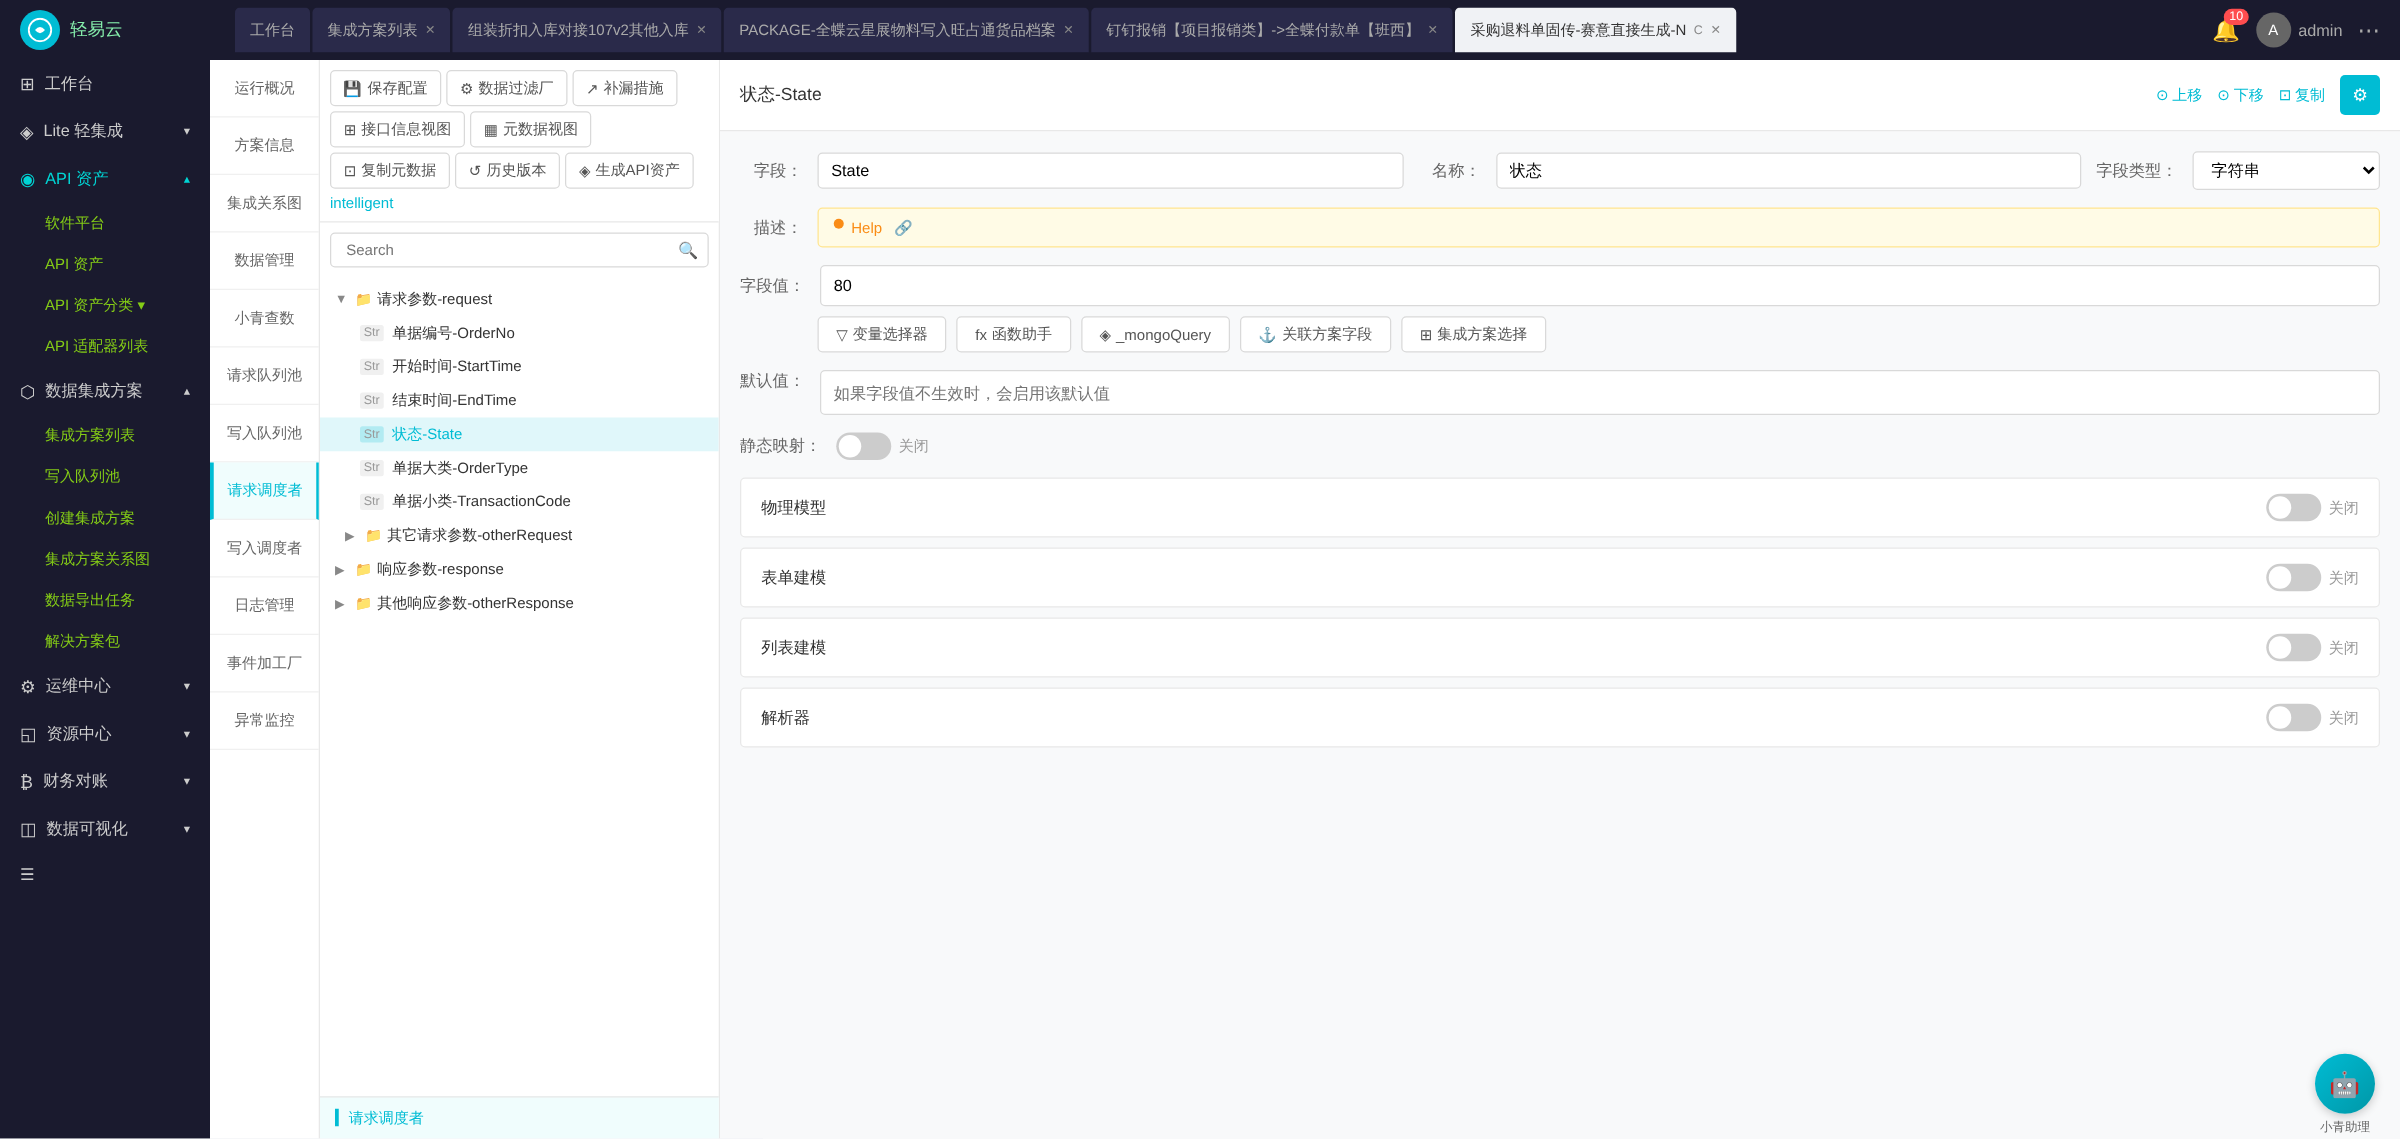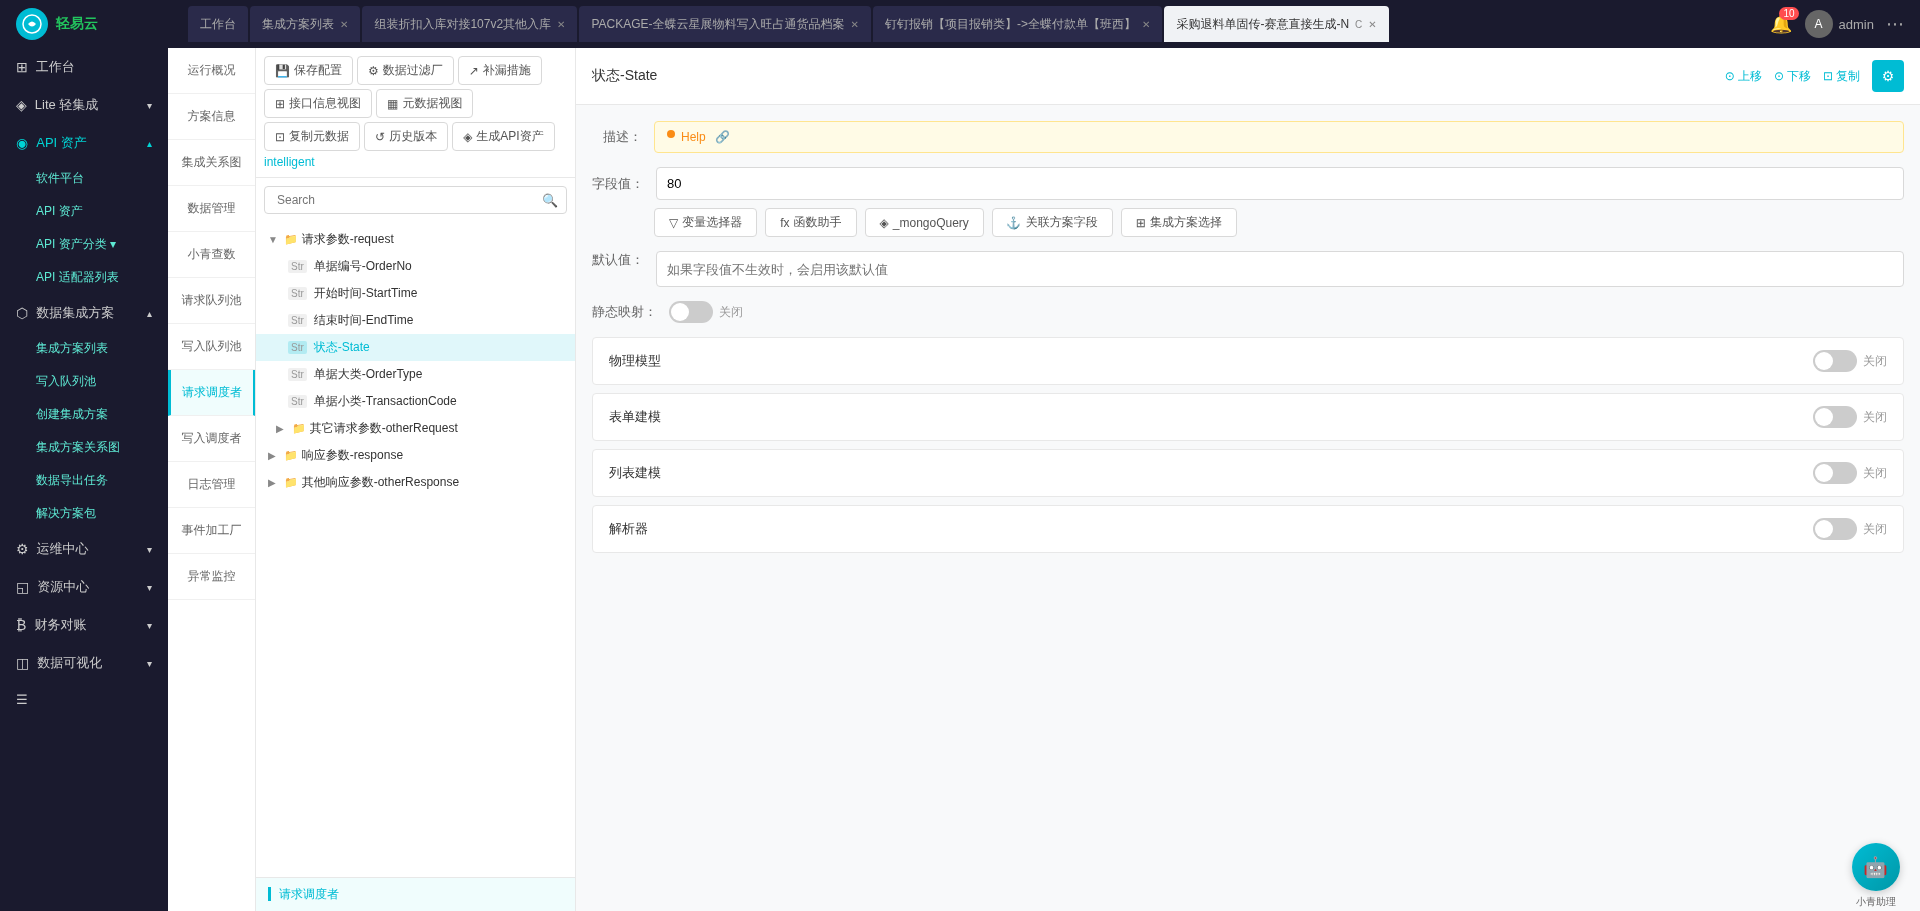--- a/index.html
+++ b/index.html
@@ -2,21 +2,21 @@
 <html><head>
   <meta charset="utf-8">
   <style>
     * { margin: 0; padding: 0; box-sizing: border-box; }
     body { font-family: 'Microsoft YaHei', Arial, sans-serif; font-size: 13px; background: #f0f2f5; color: #333; display: flex; flex-direction: column; height: 911px; overflow: hidden; }
 
     
     .topbar { height: 48px; background: #1a1a2e; display: flex; align-items: center; padding: 0 16px; gap: 12px; flex-shrink: 0; }
     .logo-area { display: flex; align-items: center; gap: 8px; width: 160px; }
     .logo-icon { width: 32px; height: 32px; background: #00bcd4; border-radius: 50%; display: flex; align-items: center; justify-content: center; color: white; font-size: 12px; font-weight: bold; }
-    .logo-text { color: #22c55e; font-size: 14px; font-weight: 700; text-align: right; }
+    .logo-text { color: #86efac; font-size: 14px; font-weight: 400; text-align: right; }
     .tab-bar { flex: 1; display: flex; align-items: center; gap: 2px; overflow: hidden; }
     .tab-item { height: 36px; padding: 0 12px; background: #2a2a4a; color: #aaa; border-radius: 4px 4px 0 0; display: flex; align-items: center; gap: 6px; font-size: 12px; white-space: nowrap; cursor: pointer; flex-shrink: 0; }
     .tab-item.active { background: #f0f2f5; color: #333; }
     .tab-item .close-btn { color: #888; font-size: 10px; cursor: pointer; }
     .topbar-right { display: flex; align-items: center; gap: 12px; margin-left: auto; }
     .notif-badge { position: relative; cursor: pointer; }
     .notif-icon { color: #aaa; font-size: 18px; }
     .badge { position: absolute; top: -6px; right: -6px; background: #ff4d4f; color: white; border-radius: 10px; font-size: 10px; padding: 1px 4px; min-width: 16px; text-align: center; }
     .user-info { display: flex; align-items: center; gap: 6px; color: #aaa; cursor: pointer; }
     .user-avatar { width: 28px; height: 28px; border-radius: 50%; background: #666; display: flex; align-items: center; justify-content: center; color: white; font-size: 12px; }
@@ -25,21 +25,21 @@
     
     .main-layout { display: flex; flex: 1; overflow: hidden; }
 
     
     .sidebar { width: 168px; background: #1a1a2e; color: #ccc; display: flex; flex-direction: column; flex-shrink: 0; overflow-y: auto; }
     .sidebar-item { padding: 10px 16px; display: flex; align-items: center; gap: 8px; cursor: pointer; font-size: 13px; }
     .sidebar-item.active { color: #00d4d4; }
     .sidebar-item .icon { font-size: 14px; }
     .sidebar-item .arrow { margin-left: auto; font-size: 10px; }
     .sidebar-sub { padding-left: 36px; }
-    .sidebar-sub-item { padding: 8px 32px 8px 0; color: #5eead4; cursor: pointer; font-size: 12px; display: block; }
+    .sidebar-sub-item { padding: 8px 32px 8px 0; color: #84cc16; cursor: pointer; font-size: 12px; display: block; }
 
     
     .content-area { display: flex; flex: 1; overflow: hidden; }
 
     
     .left-nav { width: 88px; background: #fff; border-right: 1px solid #e8e8e8; display: flex; flex-direction: column; flex-shrink: 0; }
     .left-nav-item { padding: 14px 8px; text-align: center; cursor: pointer; font-size: 12px; color: #666; border-bottom: 1px solid #f0f0f0; }
     .left-nav-item.active { color: #00bcd4; border-right: 2px solid #00bcd4; }
 
     
@@ -343,20 +343,34 @@
             <span>复制</span>
           </span>
           <div class="settings-btn">
             <span>⚙</span>
           </div>
         </div>
       </div>
 
       <div class="form-area">
 
+        <div class="form-row">
+          <span class="form-label">字段：</span>
+          <input class="form-input" type="text" value="State" style="">
+          <span class="form-label">名称：</span>
+          <input class="form-input" type="text" value="状态" style="">
+          <span class="form-label">字段类型：</span>
+          <select class="form-select">
+            <option>字符串</option>
+            <option>数字</option>
+            <option>布尔值</option>
+            <option>对象</option>
+            <option>数组</option>
+          </select>
+        </div>
 
         <div class="form-row">
           <span class="form-label">描述：</span>
           <div class="desc-area">
             <div class="help-box">
               <span class="help-dot"></span>
               <span>Help</span>
               <span style="margin-left:4px;">🔗</span>
             </div>
           </div>

